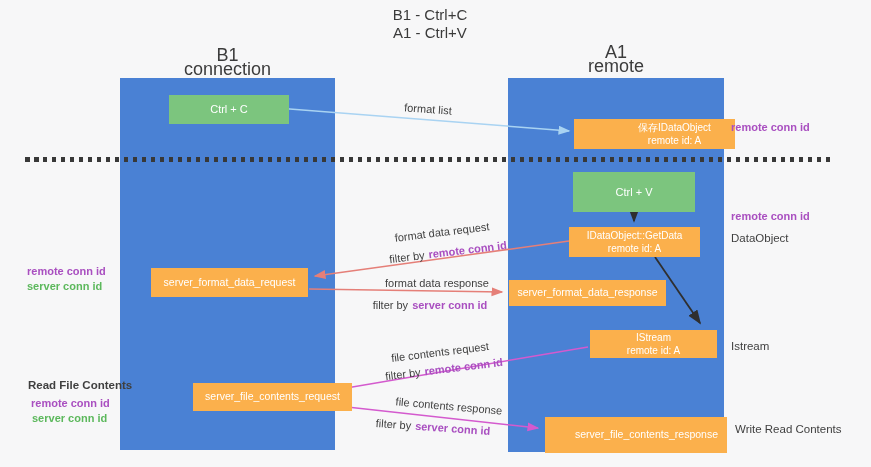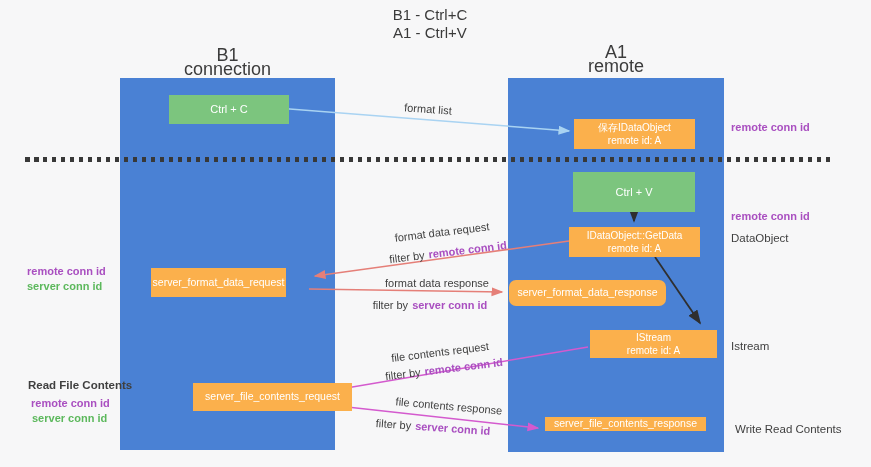--- a/index.html
+++ b/index.html
@@ -78,52 +78,52 @@
     <line x1="569" y1="241" x2="315" y2="276" stroke="#e57f78" stroke-width="1.5" marker-end="url(#msalmon)"></line>
     <line x1="309" y1="289" x2="502" y2="292" stroke="#e57f78" stroke-width="1.5" marker-end="url(#msalmon)"></line>
     <line x1="588" y1="347" x2="317" y2="393" stroke="#d45ace" stroke-width="1.5" marker-end="url(#mmagenta)"></line>
     <line x1="311" y1="403" x2="538" y2="428" stroke="#d45ace" stroke-width="1.5" marker-end="url(#mmagenta)"></line>
   </svg>
 
   <div class="node green" style="left:169px;top:95px;width:120px;height:29px;">
     <div>Ctrl + C</div>
   </div>
 
-  <div class="node orange two-line" style="left:574px;top:119px;width:121px;height:30px;">
+  <div class="node orange two-line" style="left:574px;top:119px;width:121px;height:30px;padding-left:40px;">
     <div>保存IDataObject</div>
     <div>remote id: A</div>
   </div>
 
   <div class="node green" style="left:573px;top:172px;width:122px;height:40px;">
     <div>Ctrl + V</div>
   </div>
 
   <div class="node orange two-line" style="left:569px;top:227px;width:131px;height:30px;">
     <div>IDataObject::GetData</div>
     <div>remote id: A</div>
   </div>
 
-  <div class="node orange" style="left:151px;top:268px;width:135px;height:29px;">
+  <div class="node orange" style="left:151px;top:268px;width:157px;height:29px;">
     <div>server_format_data_request</div>
   </div>
 
-  <div class="node orange" style="left:509px;top:280px;width:157px;height:26px;border-radius:7px;">
+  <div class="node orange" style="left:509px;top:280px;width:157px;height:26px;">
     <div>server_format_data_response</div>
   </div>
 
   <div class="node orange two-line" style="left:590px;top:330px;width:127px;height:28px;">
     <div>IStream</div>
     <div>remote id: A</div>
   </div>
 
   <div class="node orange" style="left:151px;top:383px;width:159px;height:28px;margin-left:42px;">
     <div>server_file_contents_request</div>
   </div>
 
-  <div class="node orange" style="left:545px;top:417px;width:161px;height:14px;">
+  <div class="node orange" style="left:545px;top:417px;width:161px;height:36px;padding-left:21px;">
     <div>server_file_contents_response</div>
   </div>
 
   <div class="edge-label" style="left:428px;top:109px;transform:translate(-50%,-50%) rotate(4deg);">
     <span>format list</span>
   </div>
 
   <div class="edge-label" style="left:442px;top:232px;transform:translate(-50%,-50%) rotate(-7deg);">
     <span>format data request</span>
   </div>

